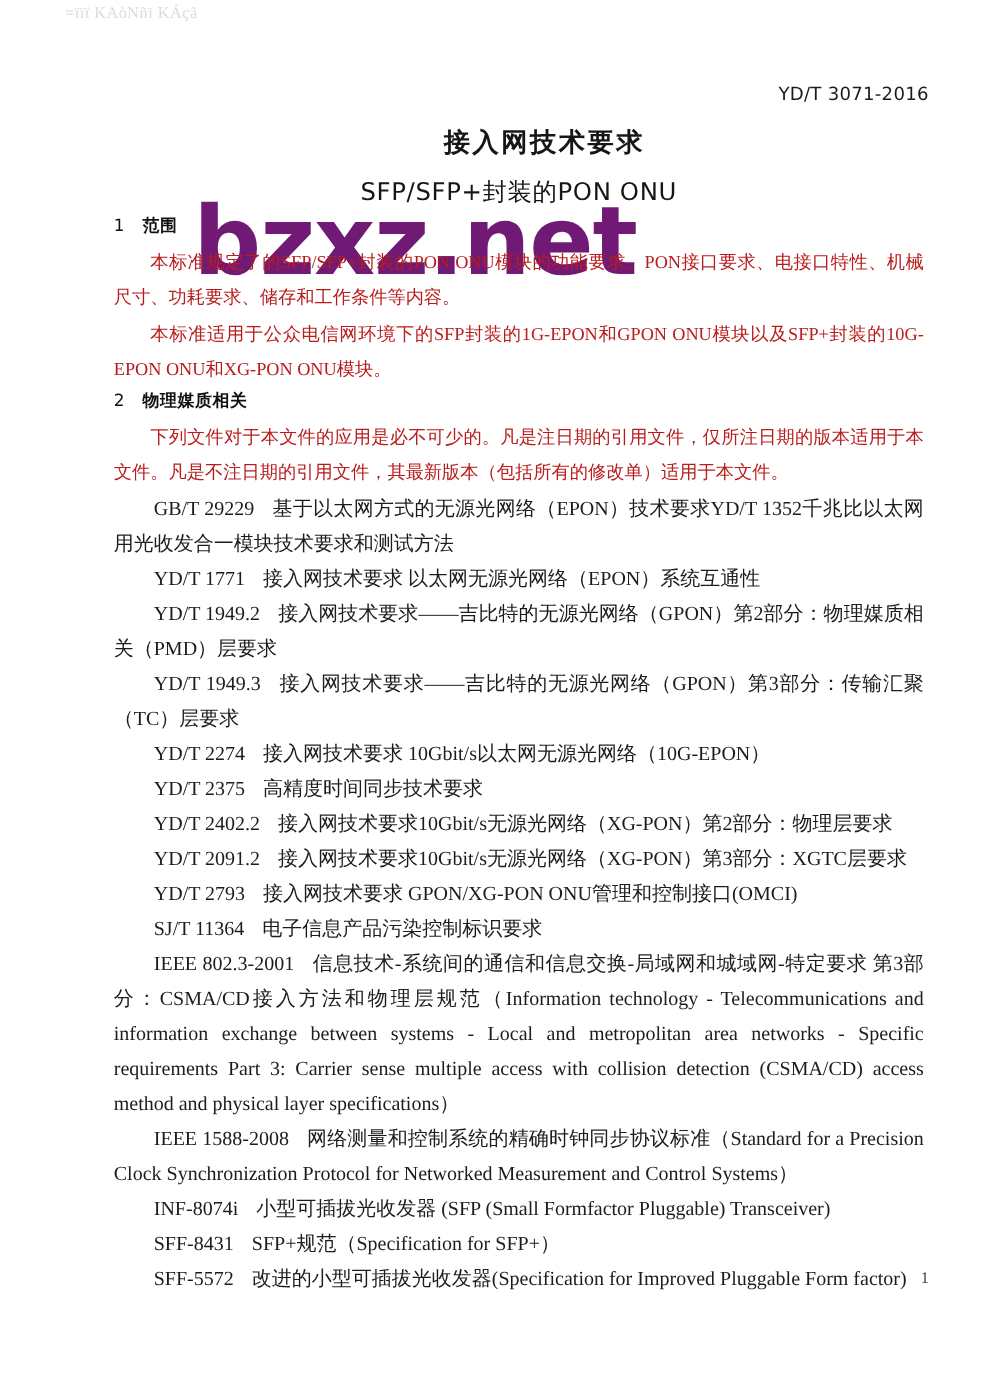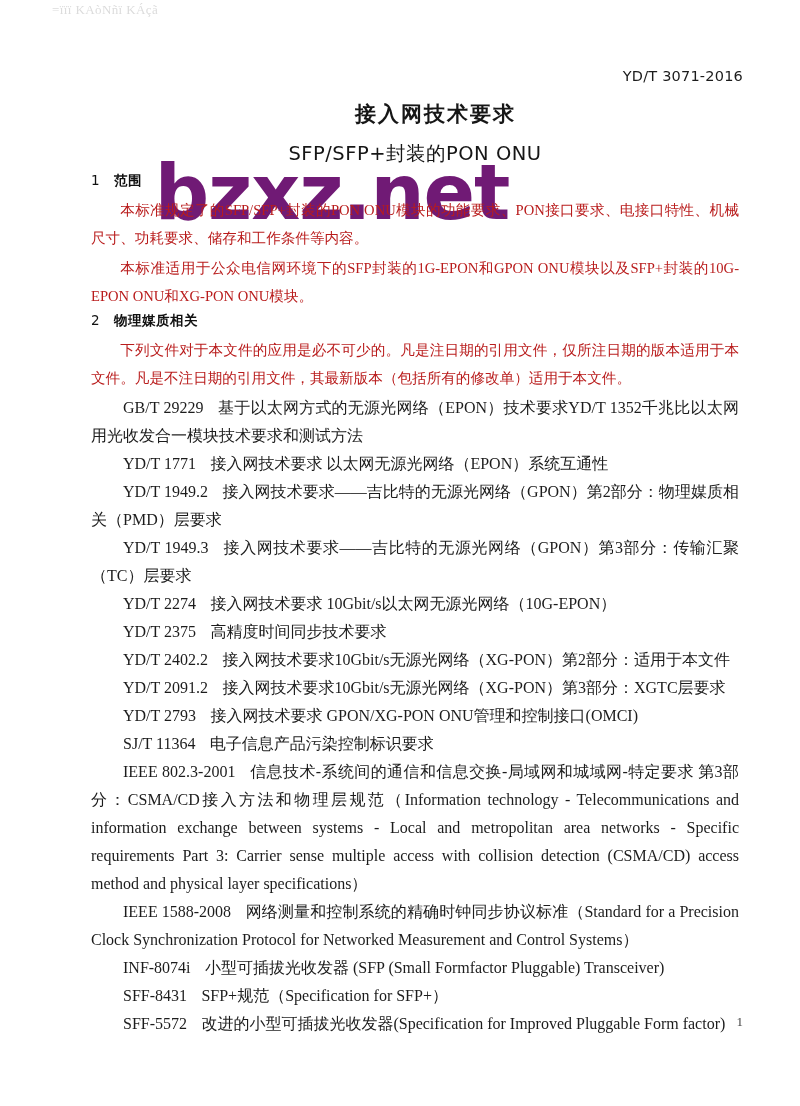--- a/index.html
+++ b/index.html
@@ -172,21 +172,21 @@
 
       <p class="para">下列文件对于本文件的应用是必不可少的。凡是注日期的引用文件，仅所注日期的版本适用于本文件。凡是不注日期的引用文件，其最新版本（包括所有的修改单）适用于本文件。</p>
 
       <ul class="ref-list">
         <li><span class="ref-id">GB/T 29229</span><span>基于以太网方式的无源光网络（EPON）技术要求YD/T 1352千兆比以太网用光收发合一模块技术要求和测试方法</span></li>
         <li><span class="ref-id">YD/T 1771</span><span>接入网技术要求  以太网无源光网络（EPON）系统互通性</span></li>
         <li><span class="ref-id">YD/T 1949.2</span><span>接入网技术要求——吉比特的无源光网络（GPON）第2部分：物理媒质相关（PMD）层要求</span></li>
         <li><span class="ref-id">YD/T 1949.3</span><span>接入网技术要求——吉比特的无源光网络（GPON）第3部分：传输汇聚（TC）层要求</span></li>
         <li><span class="ref-id">YD/T 2274</span><span>接入网技术要求  10Gbit/s以太网无源光网络（10G-EPON）</span></li>
         <li><span class="ref-id">YD/T 2375</span><span>高精度时间同步技术要求</span></li>
-        <li><span class="ref-id">YD/T 2402.2</span><span>接入网技术要求10Gbit/s无源光网络（XG-PON）第2部分：适用于本文件</span></li>
+        <li><span class="ref-id">YD/T 2402.2</span><span>接入网技术要求10Gbit/s无源光网络（XG-PON）第2部分：物理层要求</span></li>
         <li><span class="ref-id">YD/T 2091.2</span><span>接入网技术要求10Gbit/s无源光网络（XG-PON）第3部分：XGTC层要求</span></li>
         <li><span class="ref-id">YD/T 2793</span><span>接入网技术要求  GPON/XG-PON ONU管理和控制接口(OMCI)</span></li>
         <li><span class="ref-id">SJ/T 11364</span><span>电子信息产品污染控制标识要求</span></li>
         <li><span class="ref-id">IEEE 802.3-2001</span><span>信息技术-系统间的通信和信息交换-局域网和城域网-特定要求  第3部分：CSMA/CD接入方法和物理层规范（Information technology - Telecommunications and information exchange between systems - Local and metropolitan area networks - Specific requirements Part 3: Carrier sense multiple access with collision detection (CSMA/CD) access method and physical layer specifications）</span></li>
         <li><span class="ref-id">IEEE 1588-2008</span><span>网络测量和控制系统的精确时钟同步协议标准（Standard for a Precision Clock Synchronization Protocol for Networked Measurement and Control Systems）</span></li>
         <li><span class="ref-id">INF-8074i</span><span>小型可插拔光收发器 (SFP (Small Formfactor Pluggable) Transceiver)</span></li>
         <li><span class="ref-id">SFF-8431</span><span>SFP+规范（Specification for SFP+）</span></li>
         <li><span class="ref-id">SFF-5572</span><span>改进的小型可插拔光收发器(Specification for Improved Pluggable Form factor)</span></li>
       </ul>
 

